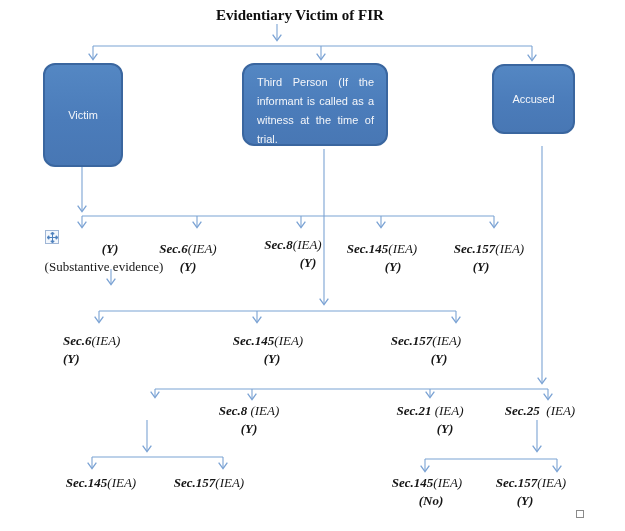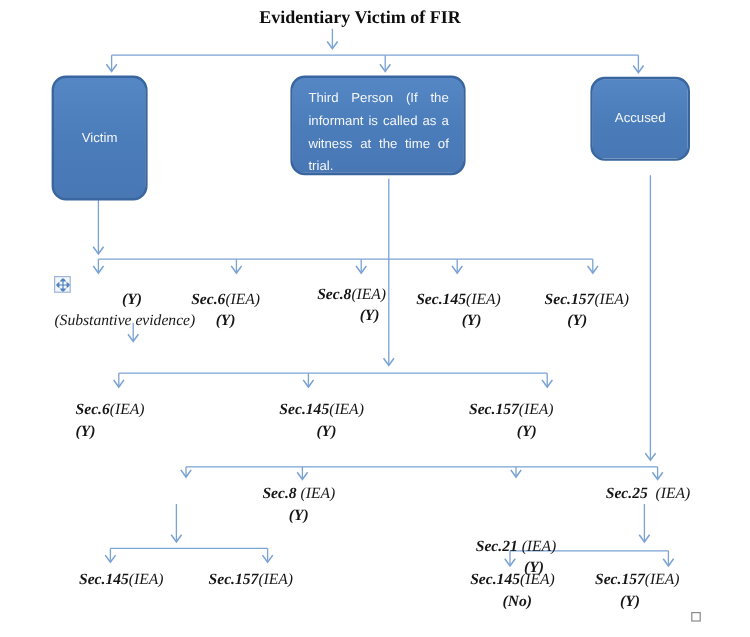--- a/index.html
+++ b/index.html
@@ -23,21 +23,21 @@
   .box-third{left:242px;top:63px;width:146px;height:83px;padding:8px 12px 6px 13px;line-height:19px;text-align:justify;}
   .box-accused{left:492px;top:64px;width:83px;height:70px;}
   .lbl{
     position:absolute;transform:translateX(-50%);text-align:center;
     white-space:nowrap;font-size:13px;line-height:18px;
   }
   .lbl.leftalign{transform:none;text-align:left;}
   .sec{font-weight:bold;font-style:italic;}
   .ref{font-style:italic;white-space:pre;}
   .result{font-weight:bold;font-style:italic;}
-  .note{font-style:italic;}
+  .note{}
   svg.wires{position:absolute;left:0;top:0;pointer-events:none;}
   .move-handle{
     position:absolute;left:45px;top:230px;width:14px;height:14px;box-sizing:border-box;
     border:1px solid #9fb6d6;background:#f3f7fc;display:flex;align-items:center;justify-content:center;
   }
   .resize-handle{
     position:absolute;left:576px;top:510px;width:8px;height:8px;box-sizing:border-box;
     border:1px solid #8a8a8a;background:#ffffff;
   }
 </style>
@@ -143,21 +143,21 @@
   </div>
   <div class="lbl" style="left:426px;top:332px;">
     <div><span class="sec">Sec.157</span><span class="ref">(IEA)</span></div>
     <div class="result" style="margin-left:26px;">(Y)</div>
   </div>
 
   <div class="lbl" style="left:249px;top:402px;">
     <div><span class="sec">Sec.8</span><span class="ref"> (IEA)</span></div>
     <div class="result">(Y)</div>
   </div>
-  <div class="lbl" style="left:430px;top:402px;margin-top:44px;">
+  <div class="lbl" style="left:430px;top:402px;">
     <div><span class="sec">Sec.21</span><span class="ref"> (IEA)</span></div>
     <div class="result" style="margin-left:30px;">(Y)</div>
   </div>
   <div class="lbl" style="left:540px;top:402px;">
     <div><span class="sec">Sec.25</span><span class="ref">  (IEA)</span></div>
   </div>
 
   <div class="lbl" style="left:101px;top:474px;">
     <div><span class="sec">Sec.145</span><span class="ref">(IEA)</span></div>
   </div>

